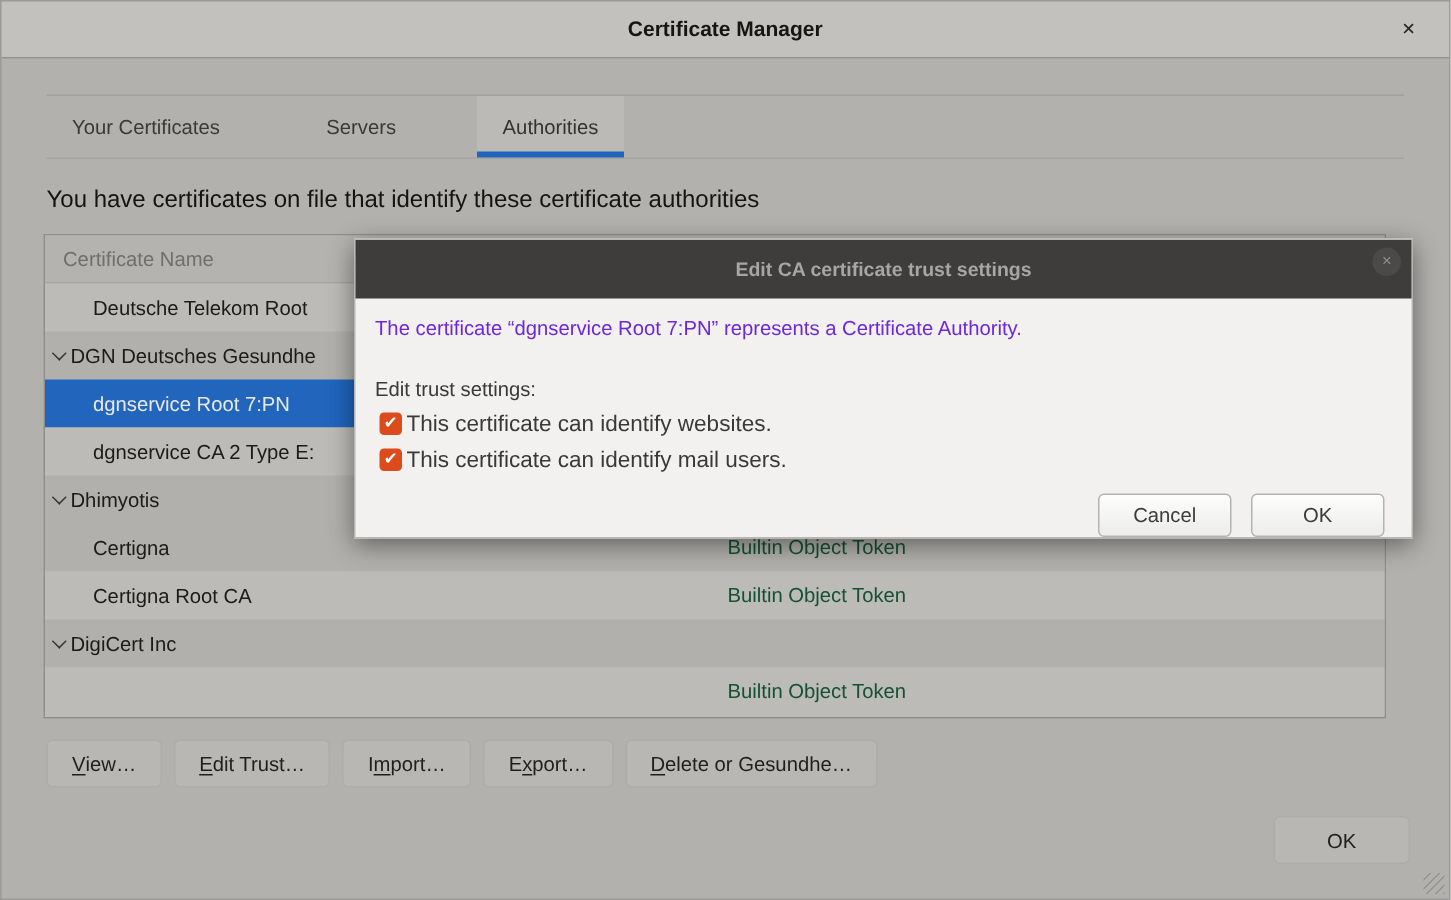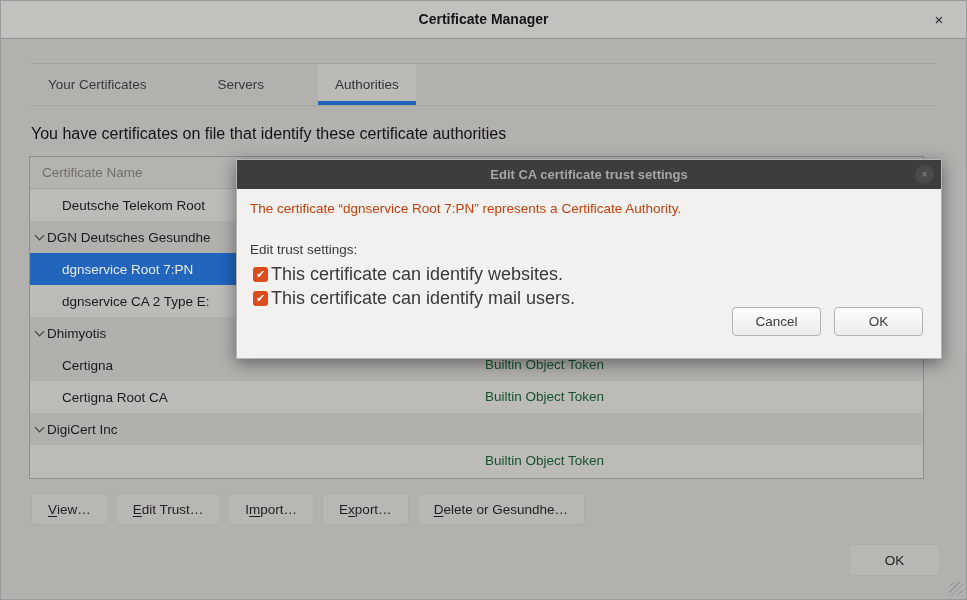--- a/index.html
+++ b/index.html
@@ -91,39 +91,39 @@
     opacity:.8;
   }
 
   
   .modal {
     position:absolute; left:235px; top:158px; width:706px; height:200px;
     border:1px solid #b7b6b4; box-shadow:0 4px 16px rgba(0,0,0,.45);
     background:#f2f1ef; z-index:10;
   }
   .mtitlebar {
-    height:29px; background:#3e3d3b; position:relative;
+    height:39px; background:#3e3d3b; position:relative;
     display:flex; align-items:center; justify-content:center;
   }
   .mtitle { font-size:13px; font-weight:bold; color:#a7a6a4; }
   .mclose {
     position:absolute; right:7px; top:5px; width:19px; height:19px; border-radius:50%;
     background:#4b4a48; color:#908f8d; font-size:11px; line-height:19px; text-align:center;
   }
   .mbody { position:relative; height:170px; }
-  .mmessage { position:absolute; left:13px; top:12px; font-size:13.5px; color:#c2410c; }
+  .mmessage { position:absolute; left:13px; top:12px; font-size:13.5px; color:#6d28d9; }
   .meditlabel { position:absolute; left:13px; top:53px; font-size:13.5px; color:#3a3937; }
   .cbrow { position:absolute; left:16px; display:flex; align-items:center; }
   .cbrow.first { top:75px; } .cbrow.second { top:99px; }
   .cbox {
     width:15px; height:15px; background:#dc4b1c; border-radius:3px; flex:none;
     color:#ffffff; font-size:11px; line-height:15px; text-align:center;
   }
-  .cblabel { font-size:18px; color:#3a3937; margin-left:3px; }
-  .mbuttons { position:absolute; right:18px; top:118px; display:flex; gap:13px; }
+  .cblabel { font-size:15px; color:#3a3937; margin-left:3px; }
+  .mbuttons { position:absolute; right:18px; top:130px; display:flex; gap:13px; }
   .mbtn {
     width:89px; height:29px; border:1px solid #b4b3b1; border-radius:4px;
     background:linear-gradient(#fdfdfc, #ececea); font-size:13.5px; color:#3d3c3a;
     font-family:inherit; cursor:default;
   }
 </style>
 </head>
 <body>
 
 <div class="window">

